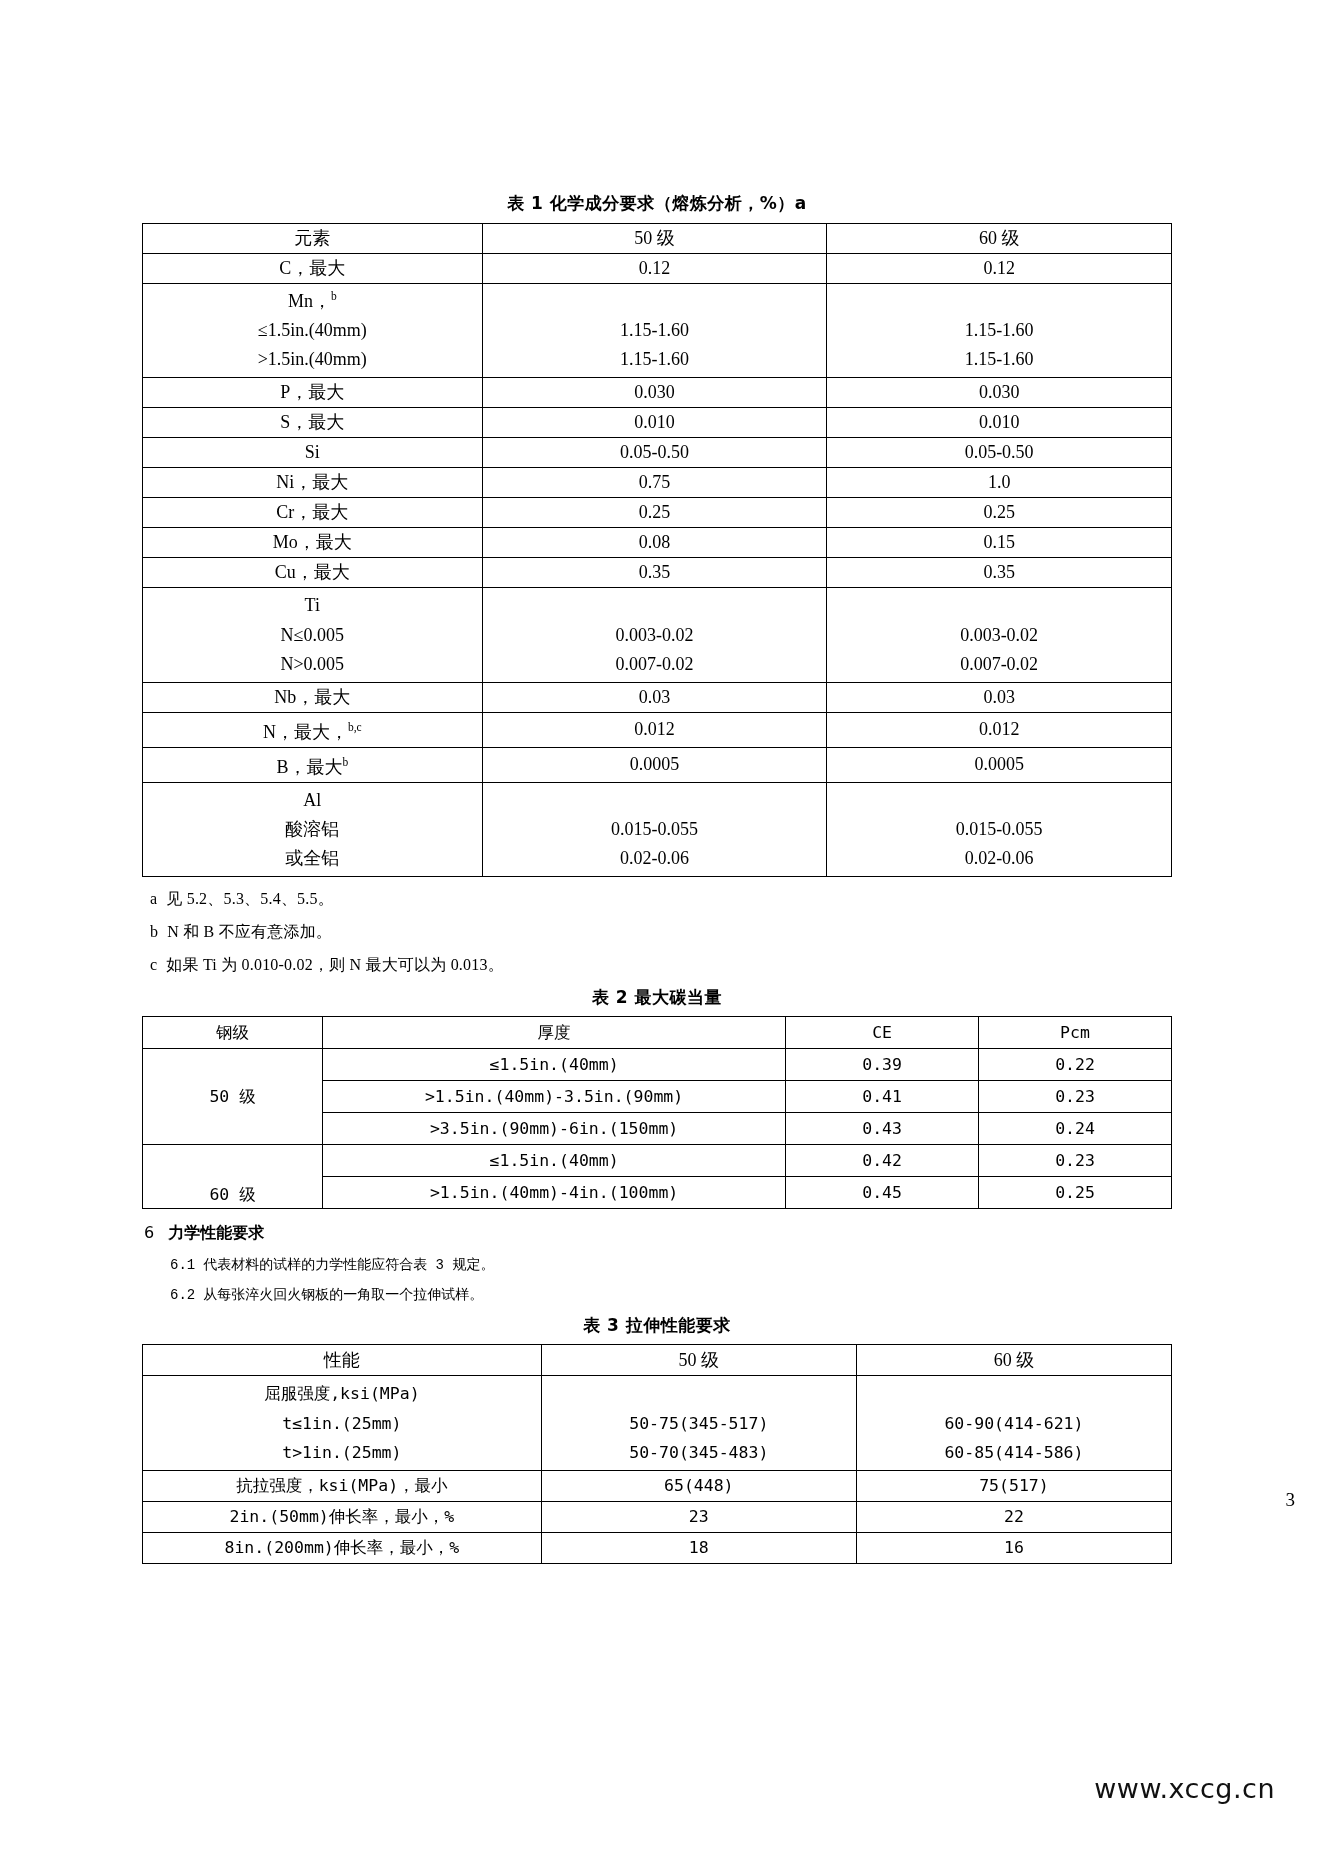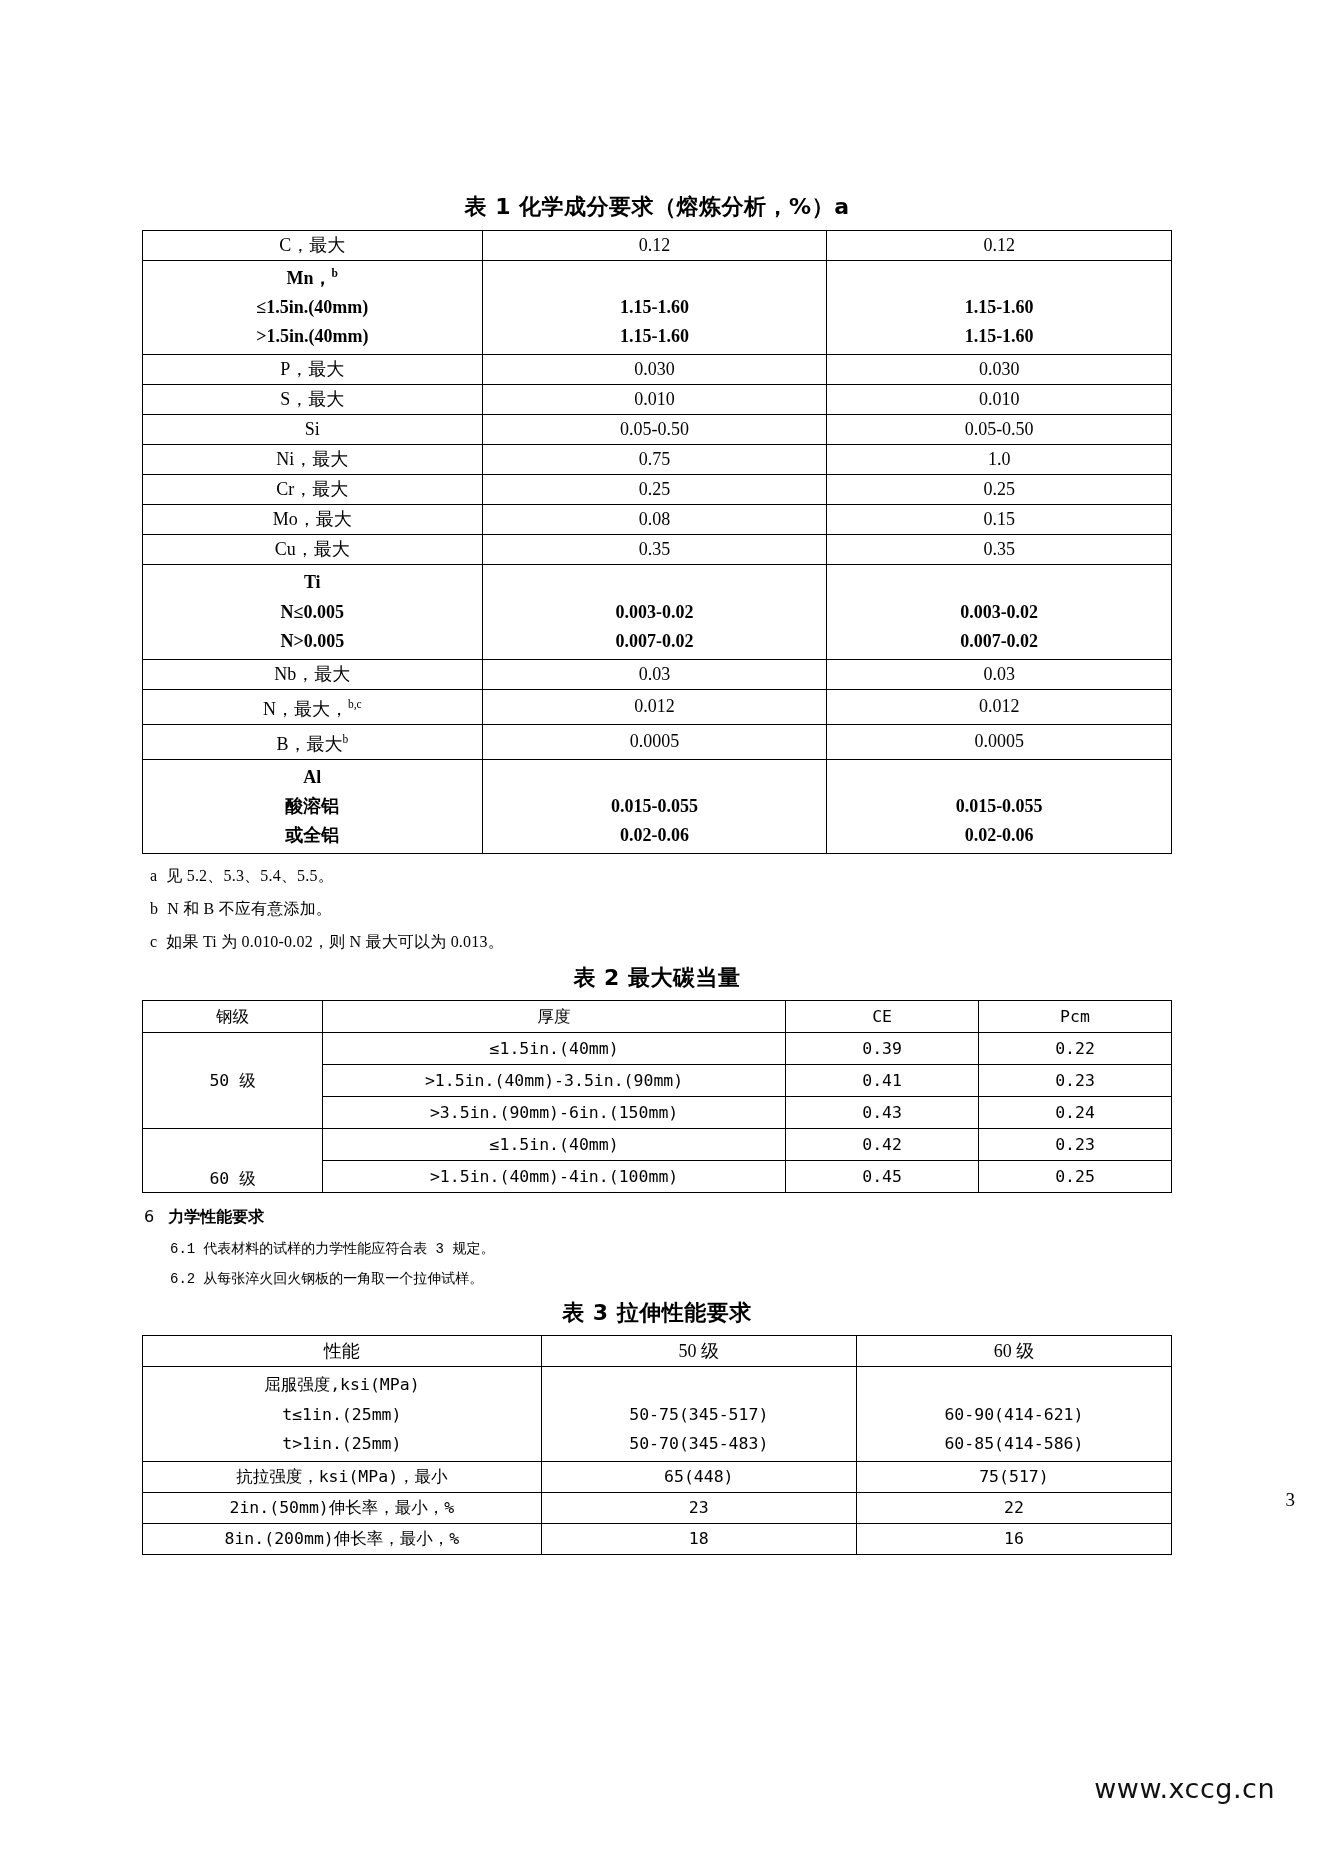--- a/index.html
+++ b/index.html
@@ -23,21 +23,21 @@
     position: absolute;
     left: 142px;
     top: 0;
     width: 1030px;
   }
 
   
   .caption {
     font-family: "DejaVu Sans", "Liberation Sans", sans-serif;
     font-weight: bold;
-    font-size: 22px;
+    font-size: 17px;
     text-align: center;
     letter-spacing: 0.5px;
   }
 
   
   table {
     border-collapse: collapse;
     width: 100%;
     table-layout: fixed;
   }
@@ -46,21 +46,21 @@
     text-align: center;
     vertical-align: middle;
     font-weight: normal;
     padding: 0;
   }
   .t1 {
     font-family: "Liberation Serif", "DejaVu Serif", serif;
     font-size: 18px;
   }
   .t1 td { height: 29px; line-height: 29px; }
-  .t1 td.multi { line-height: 1.62; padding: 3px 0; height: auto; font-weight: bold; }
+  .t1 td.multi { line-height: 1.62; padding: 3px 0; height: auto; }
   .t1 .sup { font-size: 11.5px; vertical-align: super; }
 
   .t2, .t3 {
     font-family: "DejaVu Sans Mono", "Liberation Mono", monospace;
     font-size: 16.5px;
   }
   .t2 td { height: 31px; line-height: 31px; }
   .t2 td.grade { line-height: 1.2; }
   .t3 td { height: 30px; line-height: 30px; }
   .t3 td.multi { line-height: 1.78; padding: 3px 0; height: auto; }
@@ -120,20 +120,25 @@
     <div class="caption">表 1  化学成分要求（熔炼分析，%）a</div>
     <div style="height:8px"></div>
 
     <table class="t1">
       <colgroup>
         <col style="width:33%">
         <col style="width:33.5%">
         <col style="width:33.5%">
       </colgroup>
       <tbody>
+        <tr>
+          <td>元素</td>
+          <td>50 级</td>
+          <td>60 级</td>
+        </tr>
 
         <tr>
           <td>C，最大</td>
           <td>0.12</td>
           <td>0.12</td>
         </tr>
 
         <tr>
           <td class="multi">
             <div><span>Mn，</span><span class="sup">b</span></div>

